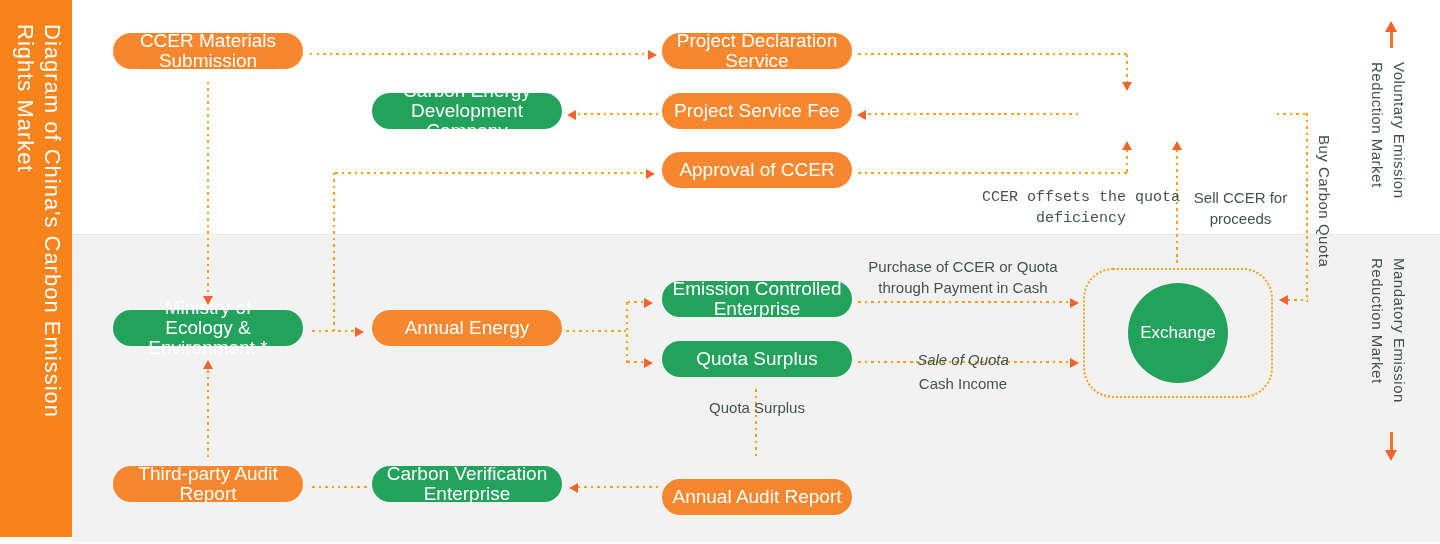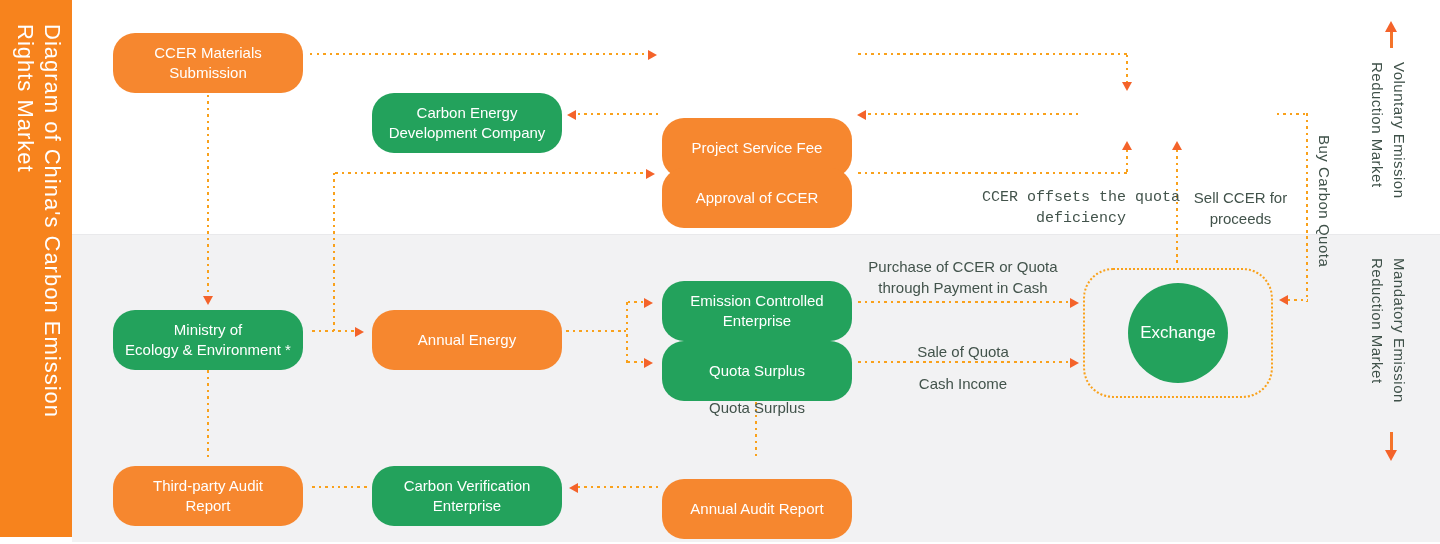--- a/index.html
+++ b/index.html
@@ -12,23 +12,23 @@
     position:absolute; top:24px; right:6px; height:500px;
     writing-mode:vertical-rl; color:#ffffff; font-size:22px; line-height:27px; letter-spacing:1px;
   }
   #sidebar .vtitle span { display:block; }
 
   
   .section-gray { position:absolute; left:72px; top:234px; width:1368px; height:308px; background:#F2F2F3; border-top:1px solid #E9E9EB; }
 
   
   .pill {
-    position:absolute; width:190px; height:60px; border-radius:22px;
+    position:absolute; width:190px; height:36px; border-radius:22px;
     display:flex; align-items:center; justify-content:center; text-align:center;
-    color:#ffffff; font-size:15px; line-height:20px; white-space:pre-line;
+    color:#ffffff; font-size:19px; line-height:20px; white-space:pre-line;
   }
   .orange { background:#F6872F; }
   .green  { background:#23A25C; }
 
   
   .xbox { position:absolute; left:1083px; top:268px; width:190px; height:130px; border:2px dotted #F9A11B; border-radius:30px; }
   .xcircle { position:absolute; left:1128px; top:283px; width:100px; height:100px; border-radius:50%; background:#23A25C;
              display:flex; align-items:center; justify-content:center; color:#fff; font-size:17px; }
 
   
@@ -104,43 +104,45 @@
   <div class="ah ah-r" style="left:1070px; top:298px;"></div>
   <div class="ah ah-r" style="left:1070px; top:358px;"></div>
   <div class="ah ah-u" style="left:1122px; top:141px;"></div>
   <div class="ah ah-u" style="left:1172px; top:141px;"></div>
   <div class="ah ah-l" style="left:1279px; top:295px;"></div>
   <div class="ah ah-u" style="left:203px;  top:360px;"></div>
   <div class="ah ah-l" style="left:569px;  top:483px;"></div>
 
   <div class="pill orange" style="left:113px;  top:33px;">CCER Materials
 Submission</div>
+  <div class="pill orange" style="left:662px;  top:33px;">Project Declaration
+Service</div>
   <div class="pill green" style="left:372px;  top:93px;">Carbon Energy
 Development Company</div>
-  <div class="pill orange" style="left:662px;  top:93px;margin-top:25px;">Project Service Fee</div>
-  <div class="pill orange" style="left:662px;  top:152px;margin-top:16px;">Approval of CCER</div>
+  <div class="pill orange" style="left:662px;  top:93px;">Project Service Fee</div>
+  <div class="pill orange" style="left:662px;  top:152px;">Approval of CCER</div>
   <div class="pill green" style="left:113px;  top:310px;">Ministry of
 Ecology &amp; Environment *</div>
   <div class="pill orange" style="left:372px;  top:310px;">Annual Energy</div>
   <div class="pill green" style="left:662px;  top:281px;">Emission Controlled
 Enterprise</div>
   <div class="pill green" style="left:662px;  top:341px;">Quota Surplus</div>
   <div class="pill orange" style="left:113px;  top:466px;">Third-party Audit
 Report</div>
   <div class="pill green" style="left:372px;  top:466px;">Carbon Verification
 Enterprise</div>
   <div class="pill orange" style="left:662px;  top:466px;margin-top:13px;">Annual Audit Report</div>
 
   <div class="xbox"></div>
   <div class="xcircle">Exchange</div>
 
   <div class="note" style="left:672px;  top:397px; width:170px;">Quota Surplus</div>
   <div class="note" style="left:853px;  top:256px; width:220px;">Purchase of CCER or Quota
 through Payment in Cash</div>
-  <div class="note" style="left:858px;  top:341px; width:210px;">Sale of Quota</div>
+  <div class="note" style="left:858px;  top:349px; width:210px;font-style:italic;">Sale of Quota</div>
   <div class="note" style="left:858px;  top:373px; width:210px;">Cash Income</div>
   <div class="note" style="left:981px;  top:187px; width:200px;font-family:Liberation Mono, monospace;">CCER offsets the quota
 deficiency</div>
   <div class="note" style="left:1183px; top:187px; width:115px;">Sell CCER for
 proceeds</div>
   <div class="vlabel" style="left:1313px; top:135px; height:160px; color:#3F5149;">Buy Carbon Quota</div>
 
   <div class="big-shaft" style="left:1390px; top:30px; height:18px;"></div>
   <div class="ah" style="left:1385px; top:21px; border-left:6px solid transparent; border-right:6px solid transparent; border-bottom:11px solid #F4632A;"></div>
 

